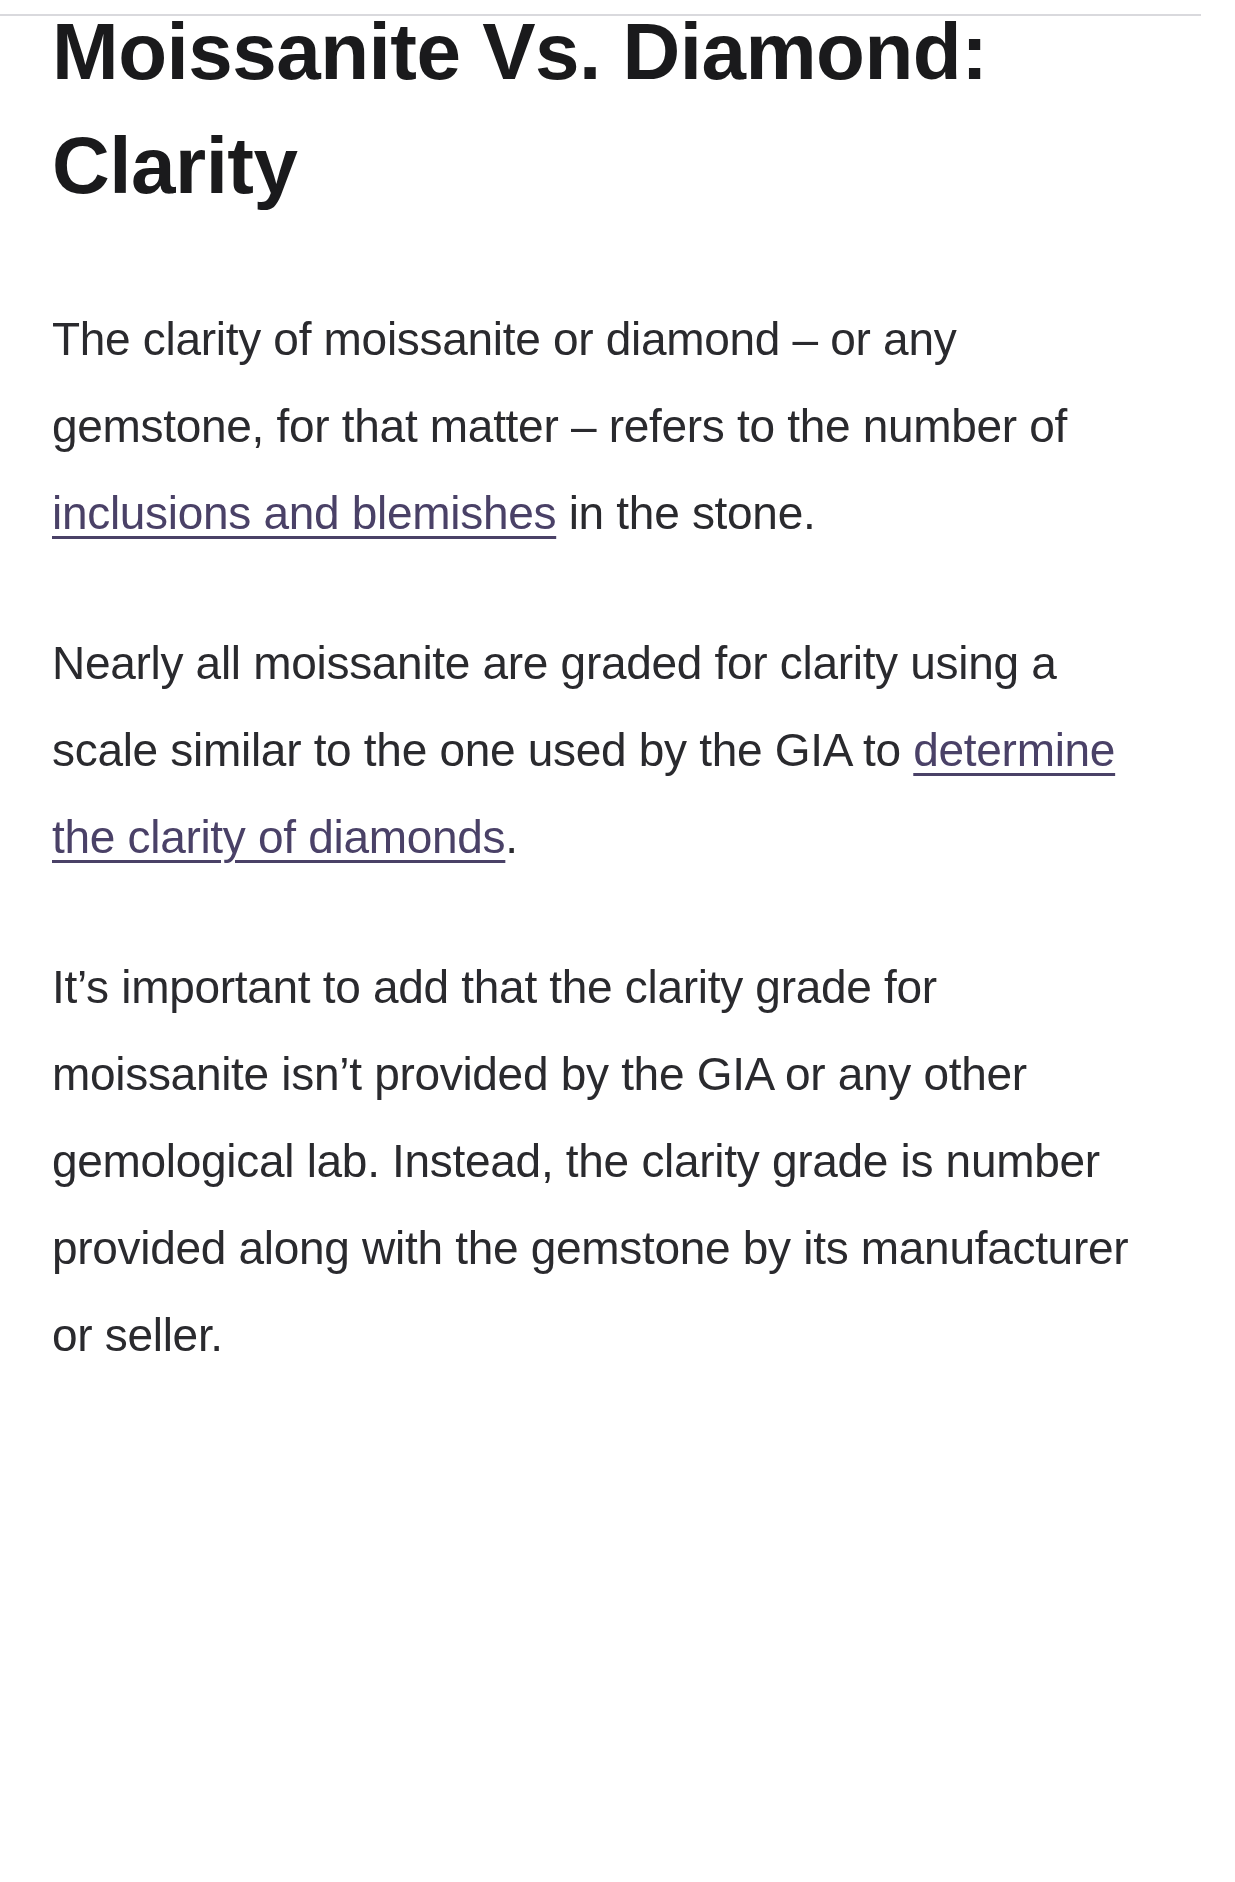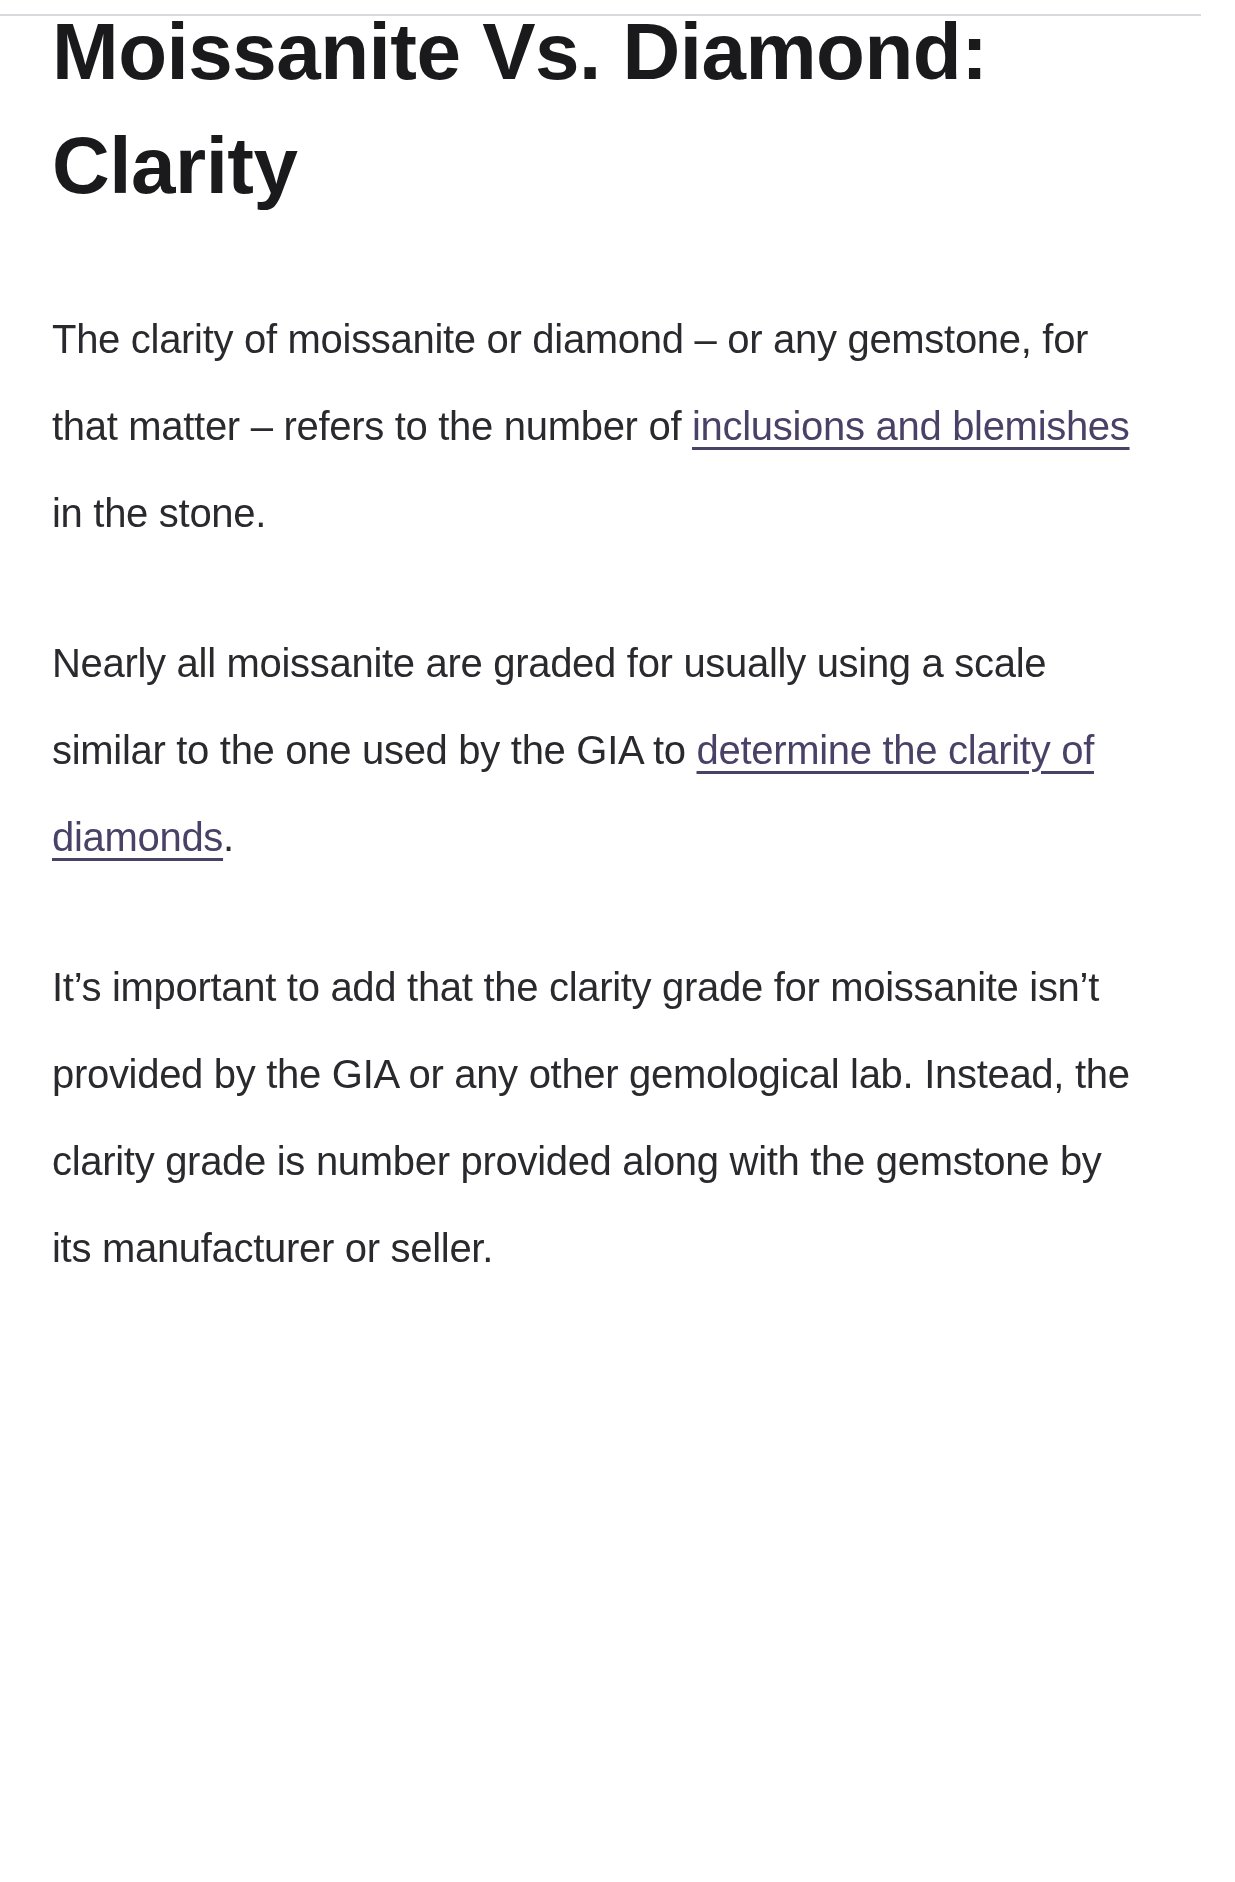--- a/index.html
+++ b/index.html
@@ -34,21 +34,21 @@
   }
   h1.title {
     font-size: 80px;
     line-height: 114px;
     font-weight: 700;
     letter-spacing: -0.5px;
     color: var(--heading-text);
     margin: -21px 0 73px 0;
   }
   .body-text p {
-    font-size: 40px;
+    font-size: 46px;
     line-height: 87px;
     letter-spacing: -0.3px;
     color: var(--body-text);
     margin: 0 0 63px 0;
   }
   .body-text p:last-child { margin-bottom: 0; }
   .body-text a {
     color: var(--link-text);
     text-decoration: underline;
     text-decoration-color: var(--link-text);
@@ -60,17 +60,17 @@
 </head>
 <body>
 
 <div class="page">
   <div class="top-spacer"></div>
   <div class="top-line"></div>
   <article class="content">
     <h1 class="title">Moissanite Vs. Diamond: Clarity</h1>
     <div class="body-text">
         <p><span>The clarity of moissanite or diamond – or any gemstone, for that matter – refers to the number of </span><a href="#">inclusions and blemishes</a><span> in the stone.</span></p>
-        <p><span>Nearly all moissanite are graded for usually using a scale similar to the one used by the GIA to </span><a href="#">determine the clarity of diamonds</a><span>.</span></p>
+        <p><span>Nearly all moissanite are graded for clarity using a scale similar to the one used by the GIA to </span><a href="#">determine the clarity of diamonds</a><span>.</span></p>
         <p><span>It’s important to add that the clarity grade for moissanite isn’t provided by the GIA or any other gemological lab. Instead, the clarity grade is number provided along with the gemstone by its manufacturer or seller.</span></p>
       </div>
   </article>
 </div>
 
 </body></html>

